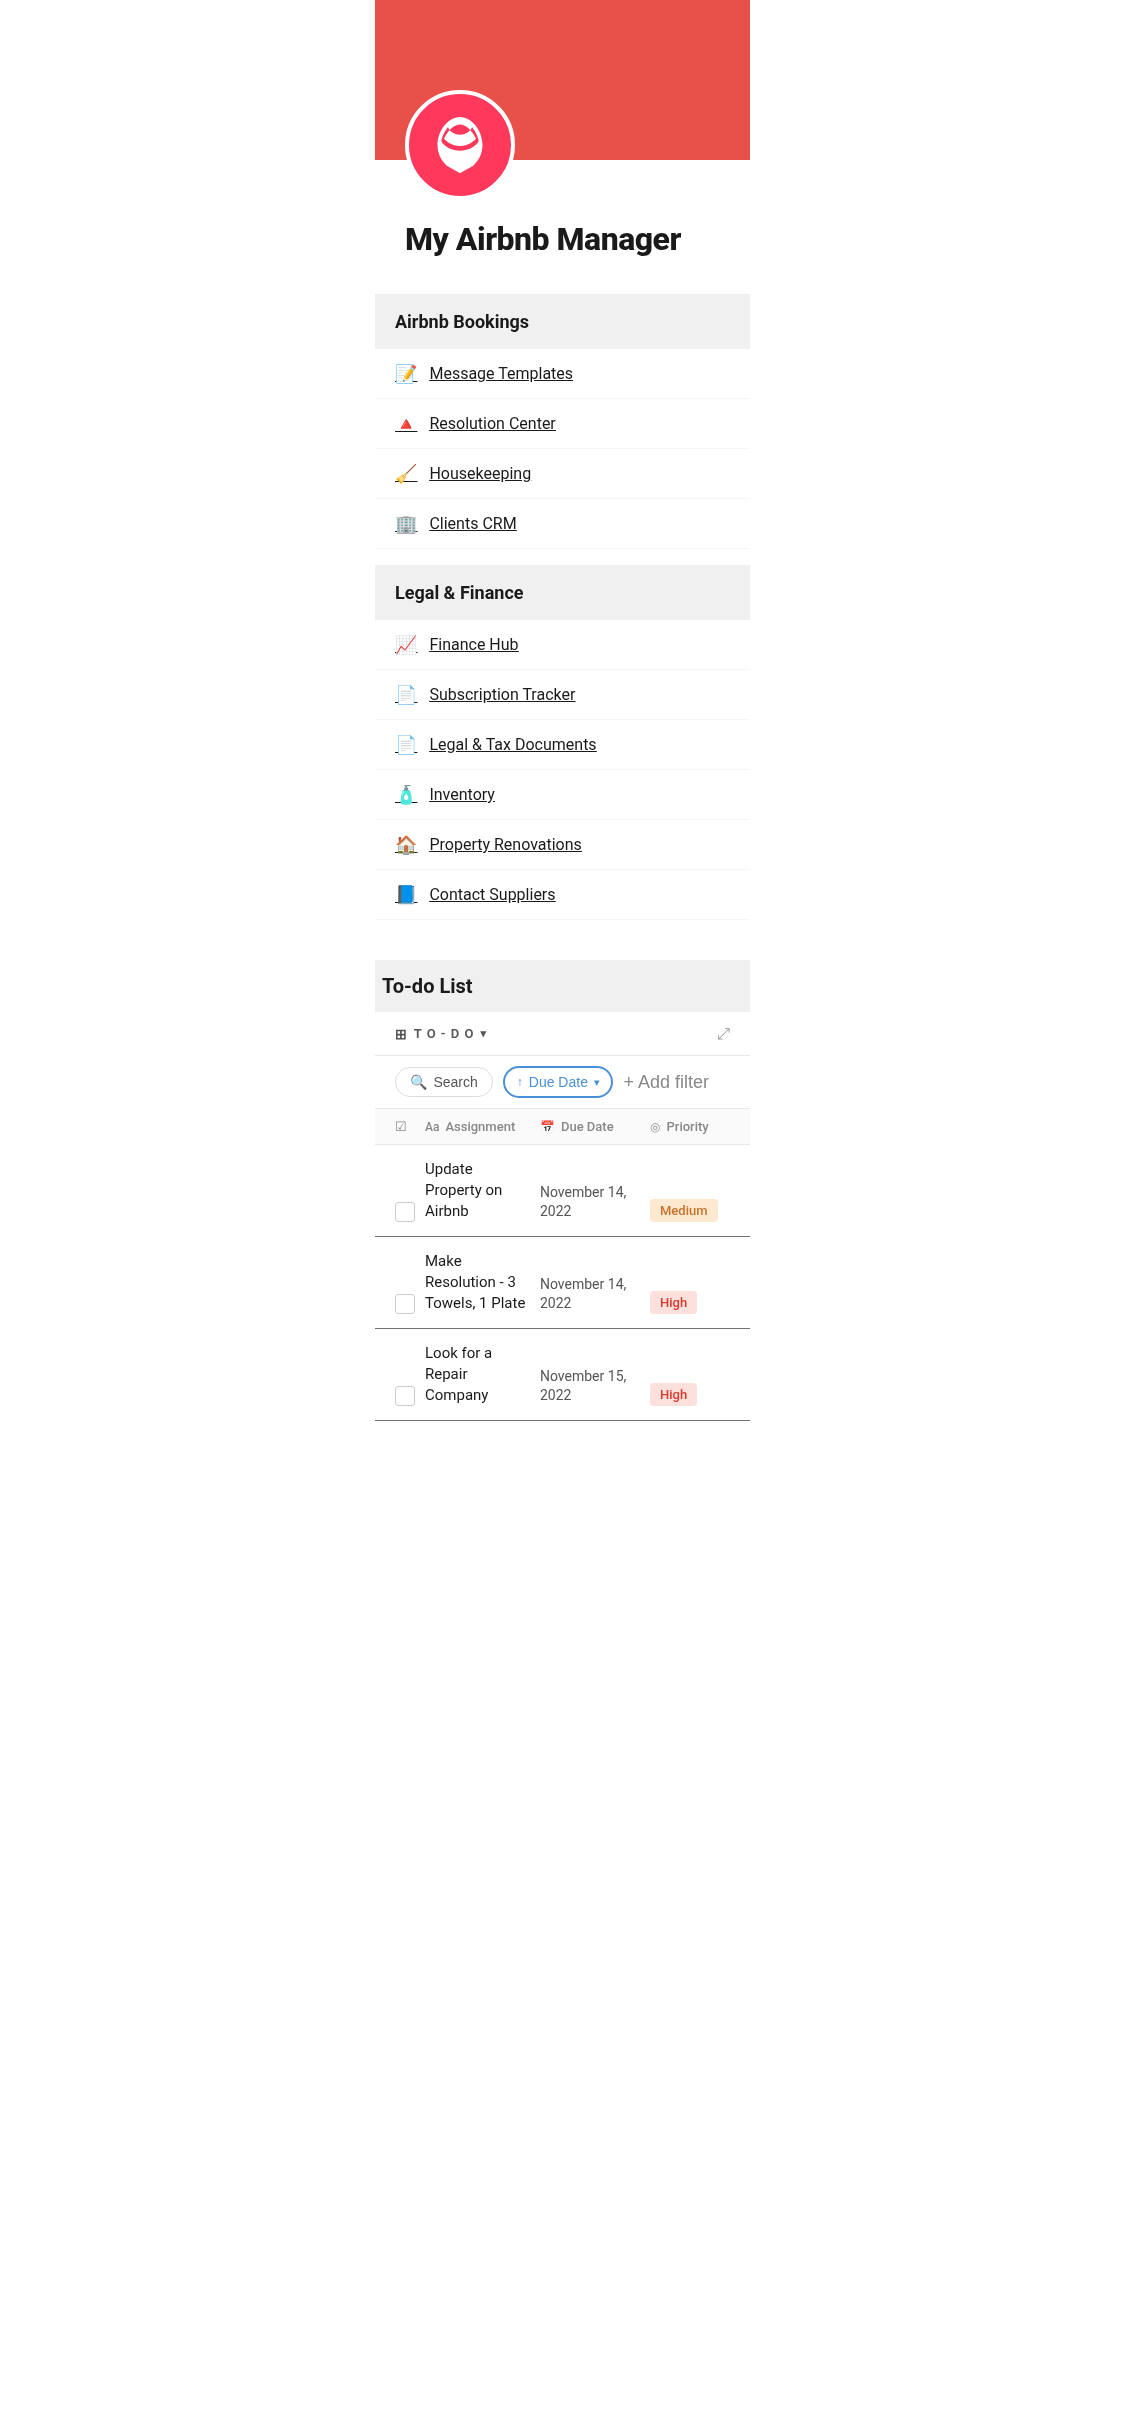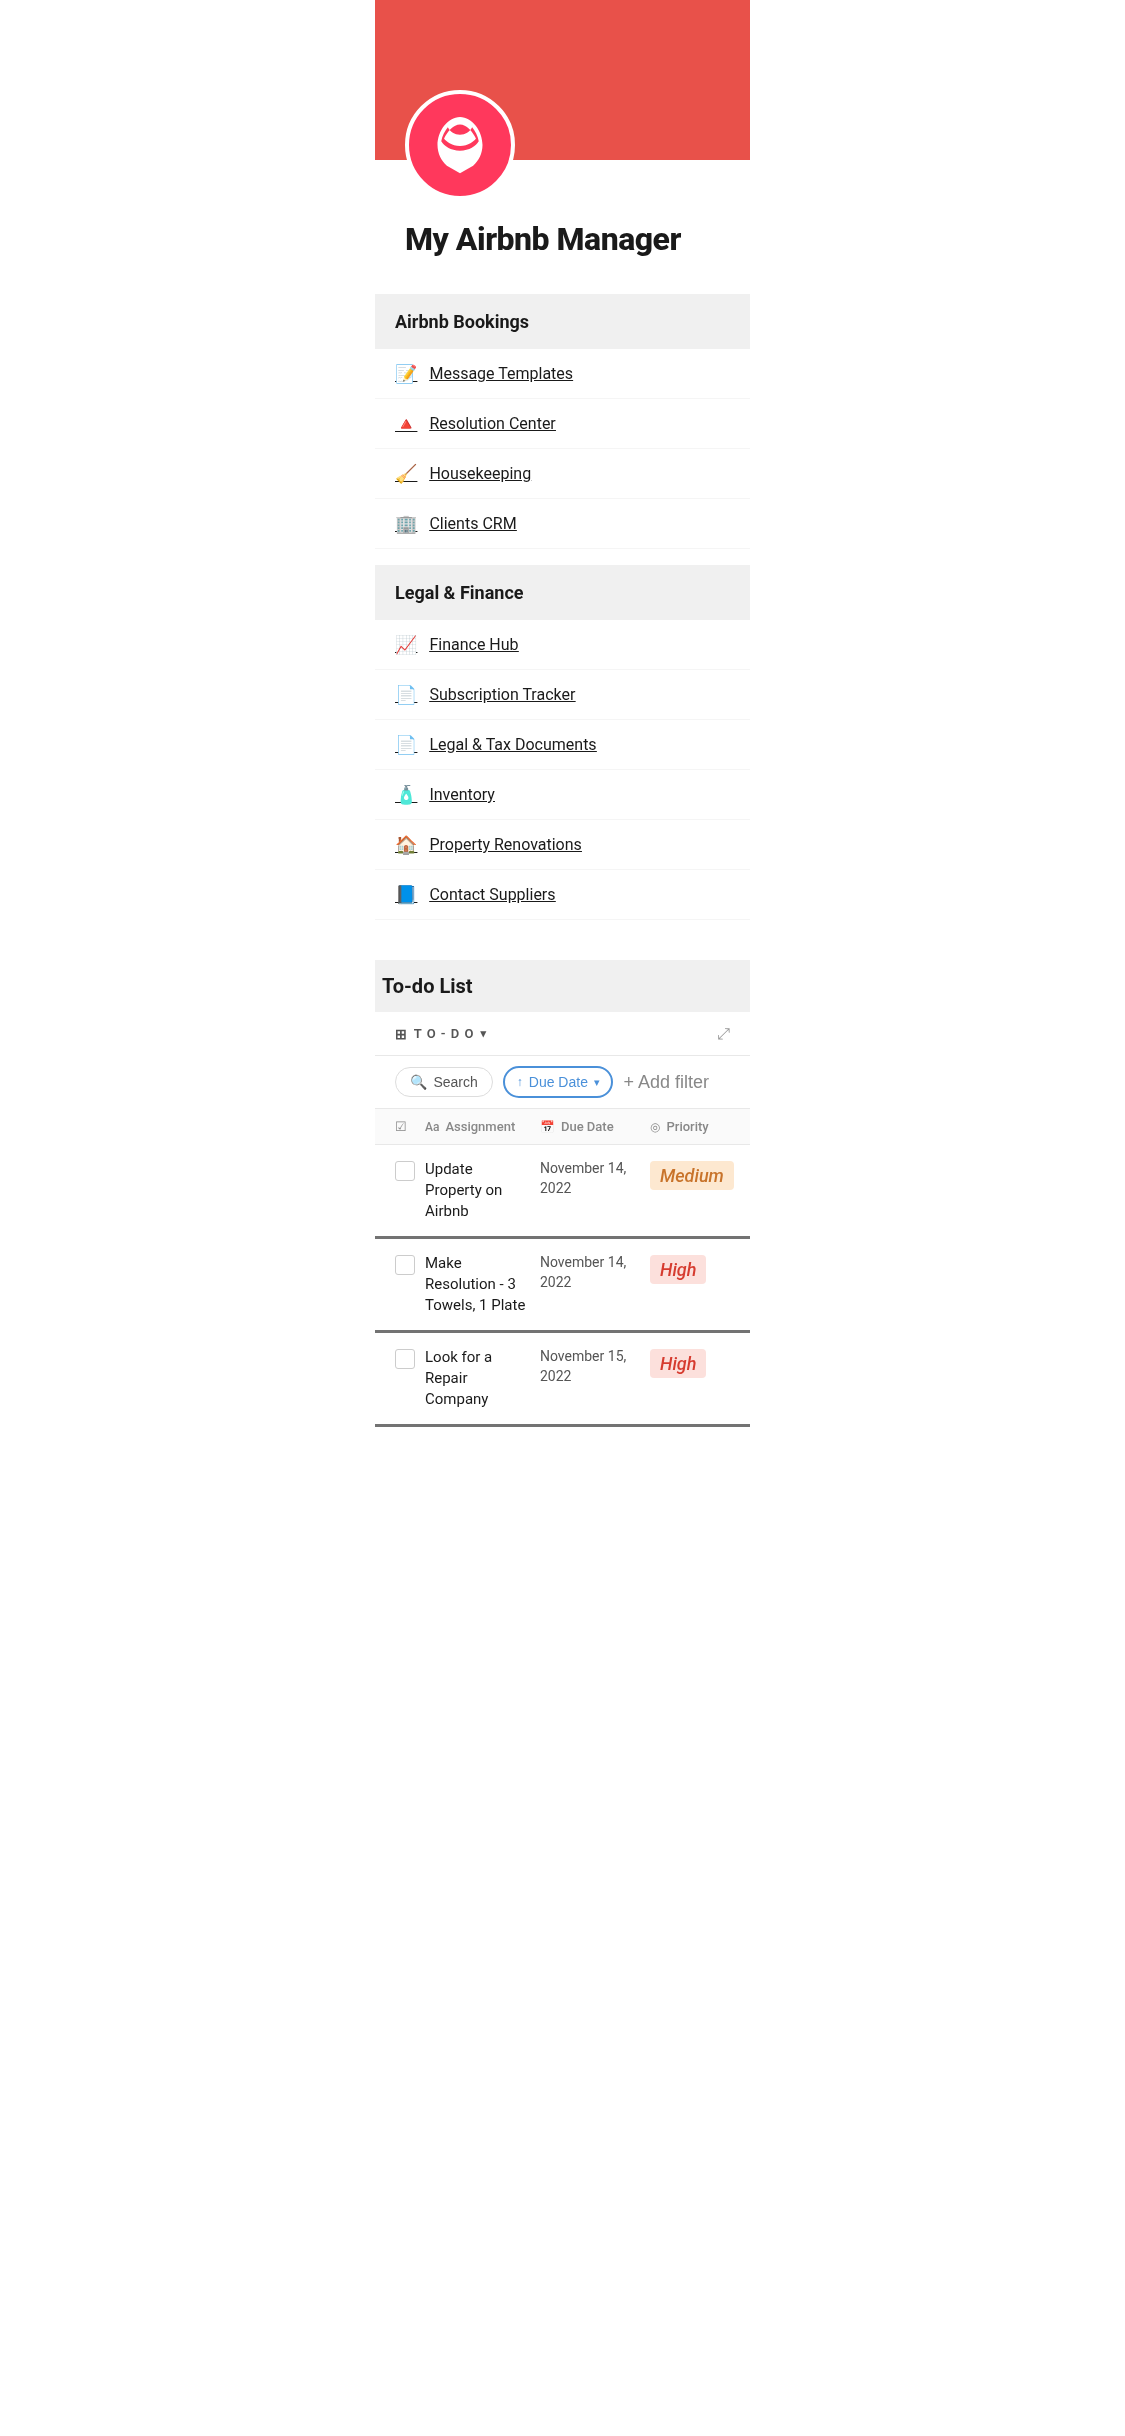--- a/index.html
+++ b/index.html
@@ -208,23 +208,23 @@
     .col-priority {
       width: 80px;
       flex-shrink: 0;
       display: flex;
       align-items: center;
       gap: 4px;
     }
 
     .table-row {
       display: flex;
-      align-items: flex-start;
+      align-items: flex-end;
       padding: 14px 20px;
-      border-bottom: 3px solid #737373;
+      border-bottom: 1px solid #737373;
     }
 
     .checkbox {
       width: 20px;
       height: 20px;
       border: 1.5px solid #ccc;
       border-radius: 3px;
       margin-right: 10px;
       flex-shrink: 0;
       margin-top: 2px;
@@ -252,23 +252,22 @@
       width: 80px;
       flex-shrink: 0;
       display: flex;
       align-items: flex-start;
       padding-top: 2px;
     }
 
     .priority-badge {
       padding: 4px 10px;
       border-radius: 4px;
-      font-size: 18px;
+      font-size: 13px;
       font-weight: 500;
-      font-style: italic;
     }
 
     .priority-medium {
       background-color: #fde8d0;
       color: #c8732a;
     }
 
     .priority-high {
       background-color: #fce0dc;
       color: #d63b2f;

